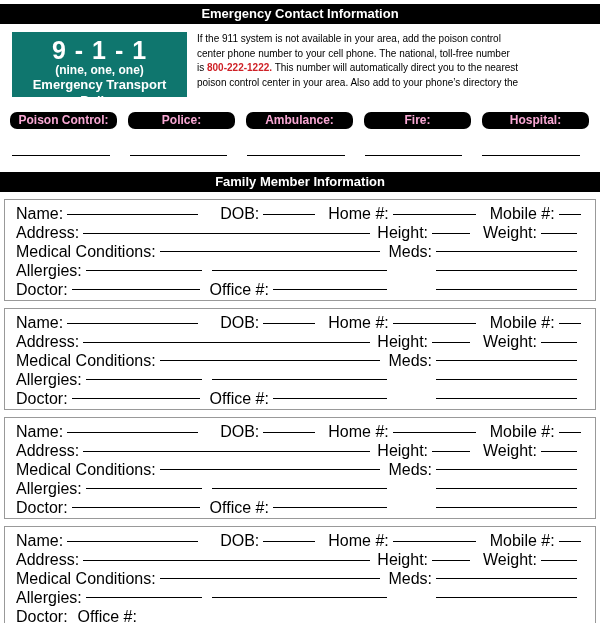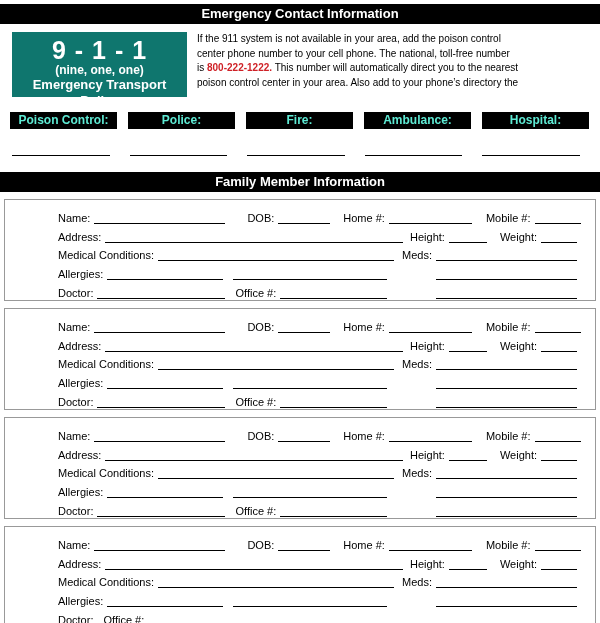--- a/index.html
+++ b/index.html
@@ -15,32 +15,32 @@
              text-align:center; padding-top:5px; flex-shrink:0; }
   .red-num { font-size:25px; font-weight:bold; line-height:26px; letter-spacing:1px; }
   .red-sub { font-size:12px; font-weight:bold; line-height:14px; }
   .red-cap { font-size:13px; font-weight:bold; line-height:16px; }
 
   .intro { margin-left:10px; font-size:10px; line-height:14.6px; padding-top:0px; }
   .intro .iline { white-space:nowrap; }
   .phone { color:#cf2127; font-weight:bold; }
 
   .contact-bars { display:flex; margin:15px 0 0 10px; }
-  .contact-bar { width:107px; height:17px; background:#000; color:#5eead4;
+  .contact-bar { width:107px; height:17px; background:#000; color:#f9a8d4;
                  font-size:12px; font-weight:bold; text-align:center;
-                 line-height:17px; margin-right:11px; }
+                 line-height:17px; margin-right:11px;border-radius:7px; }
   .contact-lines { display:flex; margin:13px 0 0 12px; }
   .contact-line { width:98px; height:14px; border-bottom:1.7px solid #000;
                   margin-right:20px; }
 
   .family-bar { margin-top:16px; }
 
   .member-block { border:1px solid #999; margin:7px 4px 0 4px; height:102px;
                   padding:5px 10px 0 11px; }
-  .row { display:flex; align-items:flex-end; height:18.8px; font-size:11px;margin-left:42px; }
+  .row { display:flex; align-items:center; height:18.8px; font-size:16px; }
   .lbl { white-space:nowrap; }
   .ln { border-bottom:1.4px solid #000; height:0; margin-left:4px; }
   .flex1 { flex:1; }
   .w131 { width:131px; } .w52 { width:52px; } .w83 { width:83px; }
   .w38 { width:38px; } .w36 { width:36px; } .w116 { width:116px; }
   .w128 { width:128px; } .w141 { width:141px; flex:none; }
   .ml22 { margin-left:22px; } .ml13 { margin-left:13px; } .ml14 { margin-left:14px; }
   .ml7 { margin-left:7px; } .ml8 { margin-left:8px; } .ml10 { margin-left:10px; }
   .ml49 { margin-left:49px; } .mr8 { margin-right:8px; } .mr4 { margin-right:4px; }
 </style>
@@ -59,22 +59,22 @@
     <div class="iline">If the 911 system is not available in your area, add the poison control</div>
     <div class="iline">center phone number to your cell phone. The national, toll-free number</div>
     <div class="iline"><span>is </span><span class="phone" style="color: rgb(207, 33, 39);">800-222-1222.</span><span> This number will automatically direct you to the nearest</span></div>
     <div class="iline">poison control center in your area. Also add to your phone’s directory the</div>
   </div>
 </div>
 
 <div class="contact-bars">
   <div class="contact-bar">Poison Control:</div>
   <div class="contact-bar">Police:</div>
+  <div class="contact-bar">Ambulance:</div>
   <div class="contact-bar">Fire:</div>
-  <div class="contact-bar">Ambulance:</div>
   <div class="contact-bar">Hospital:</div>
 </div>
 <div class="contact-lines">
   <div class="contact-line"></div>
   <div class="contact-line"></div>
   <div class="contact-line"></div>
   <div class="contact-line"></div>
   <div class="contact-line"></div>
 </div>
 

